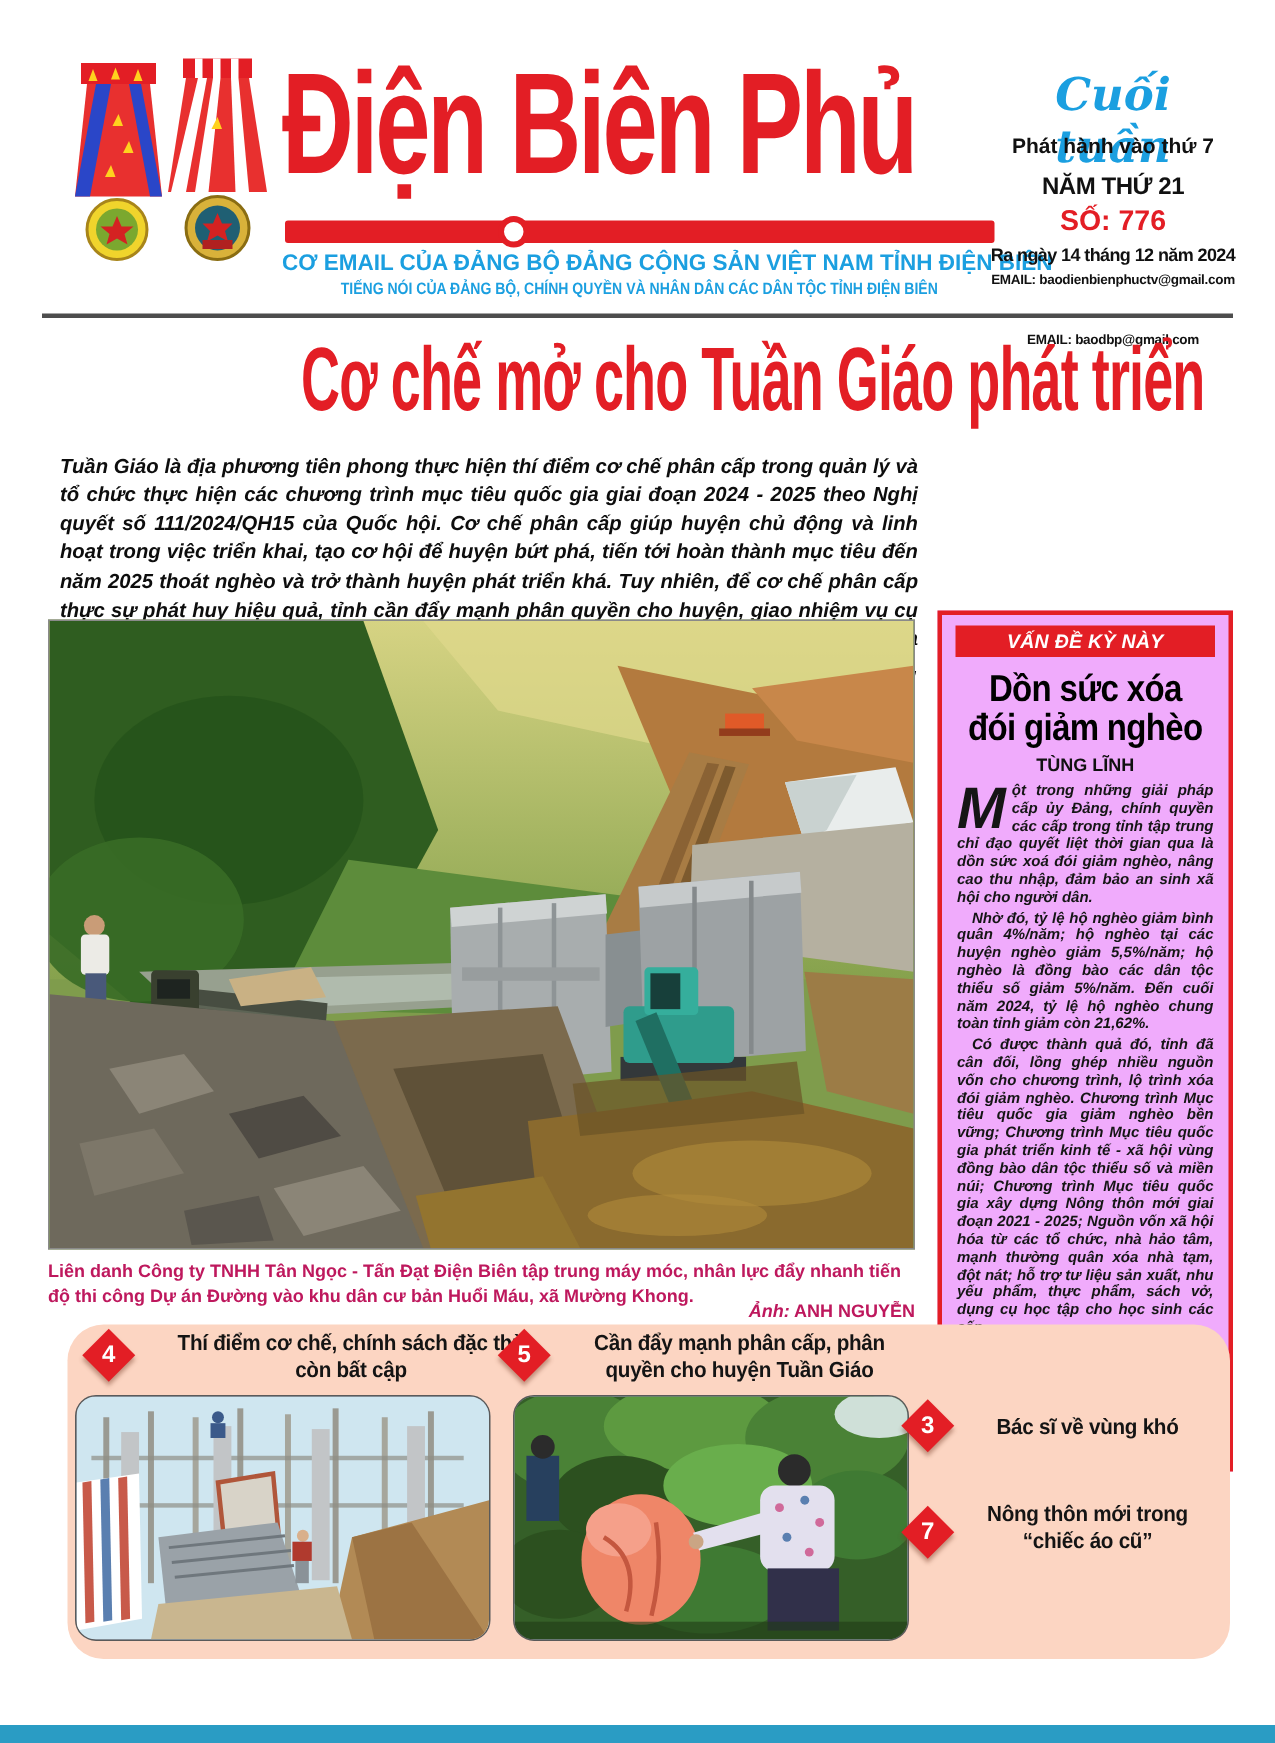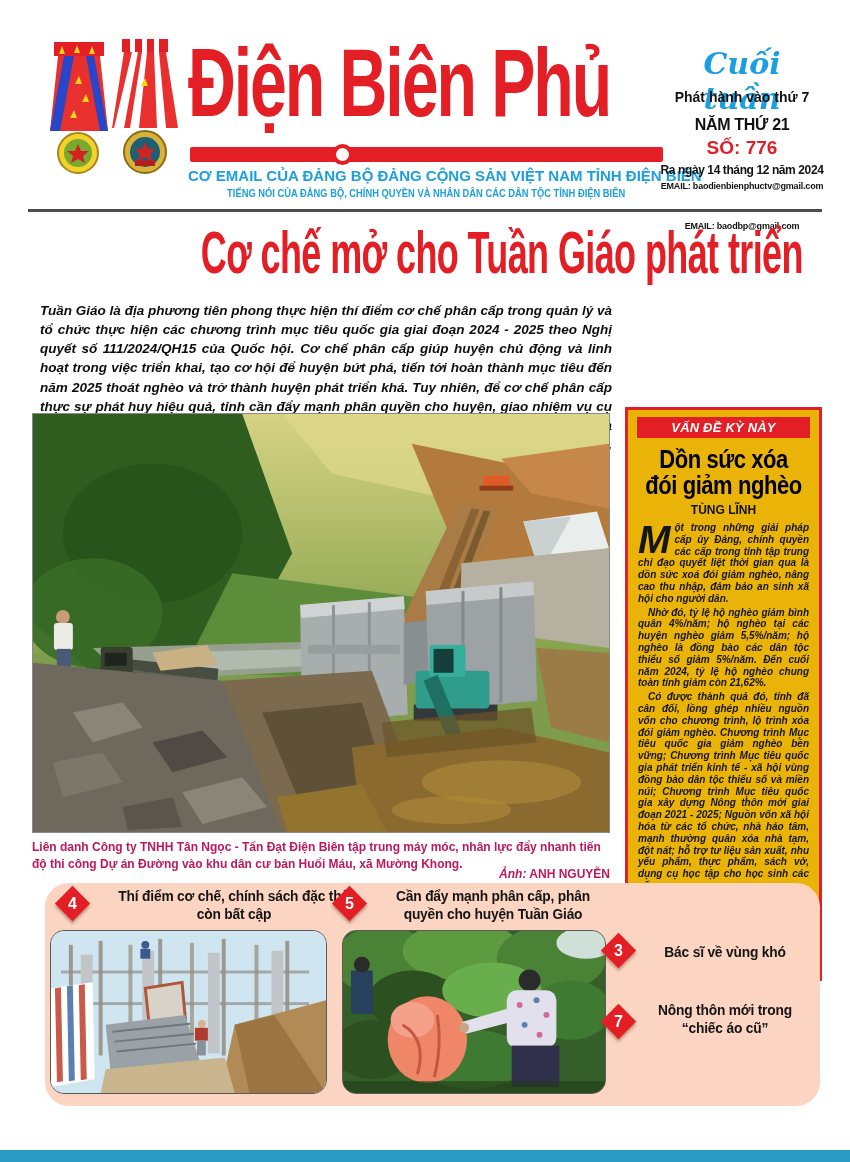--- a/index.html
+++ b/index.html
@@ -40,21 +40,21 @@
   .mainphoto{left:32px;top:413px;width:578px;height:420px;border:1px solid #8a8a8a;
              box-sizing:border-box;overflow:hidden;background:#7f9c4c;}
   .mainphoto svg{display:block;width:100%;height:100%;}
   .caption{left:32px;top:839px;width:578px;font-size:12px;font-weight:bold;line-height:1.38;color:#be185d;}
   .credit{position:absolute;right:0;top:27px;white-space:nowrap;}
   .credit .lbl{font-style:italic;font-weight:bold;}
   .credit .nm{font-weight:bold;}
 
   
   .sidebar{left:625px;top:407px;width:197px;height:574px;border:3px solid #e31e25;
-           background:#eab308;box-sizing:border-box;}
+           background:#f0abfc;box-sizing:border-box;}
   .kicker{margin:7px 9px 0;background:#e31e25;color:#fff;font-weight:bold;font-style:italic;
           font-size:13px;text-align:center;padding:3px 0;letter-spacing:.2px;}
   .sb-title{margin:8px 2px 0;text-align:center;font-weight:900;font-size:25px;line-height:1.04;
             letter-spacing:-.5px;transform:scaleX(.88);color:#000;}
   .sb-byline{margin-top:5px;text-align:center;font-weight:bold;font-size:12px;}
   .sb-body{margin:5px 10px 0;font-size:10px;font-weight:bold;font-style:italic;line-height:1.18;
            text-align:justify;color:#151515;}
   .sb-body p{margin:0 0 2px;}
   .sb-body p.ind{text-indent:10px;}
   .dropcap{float:left;font-size:39px;line-height:.8;font-weight:bold;font-style:italic;

